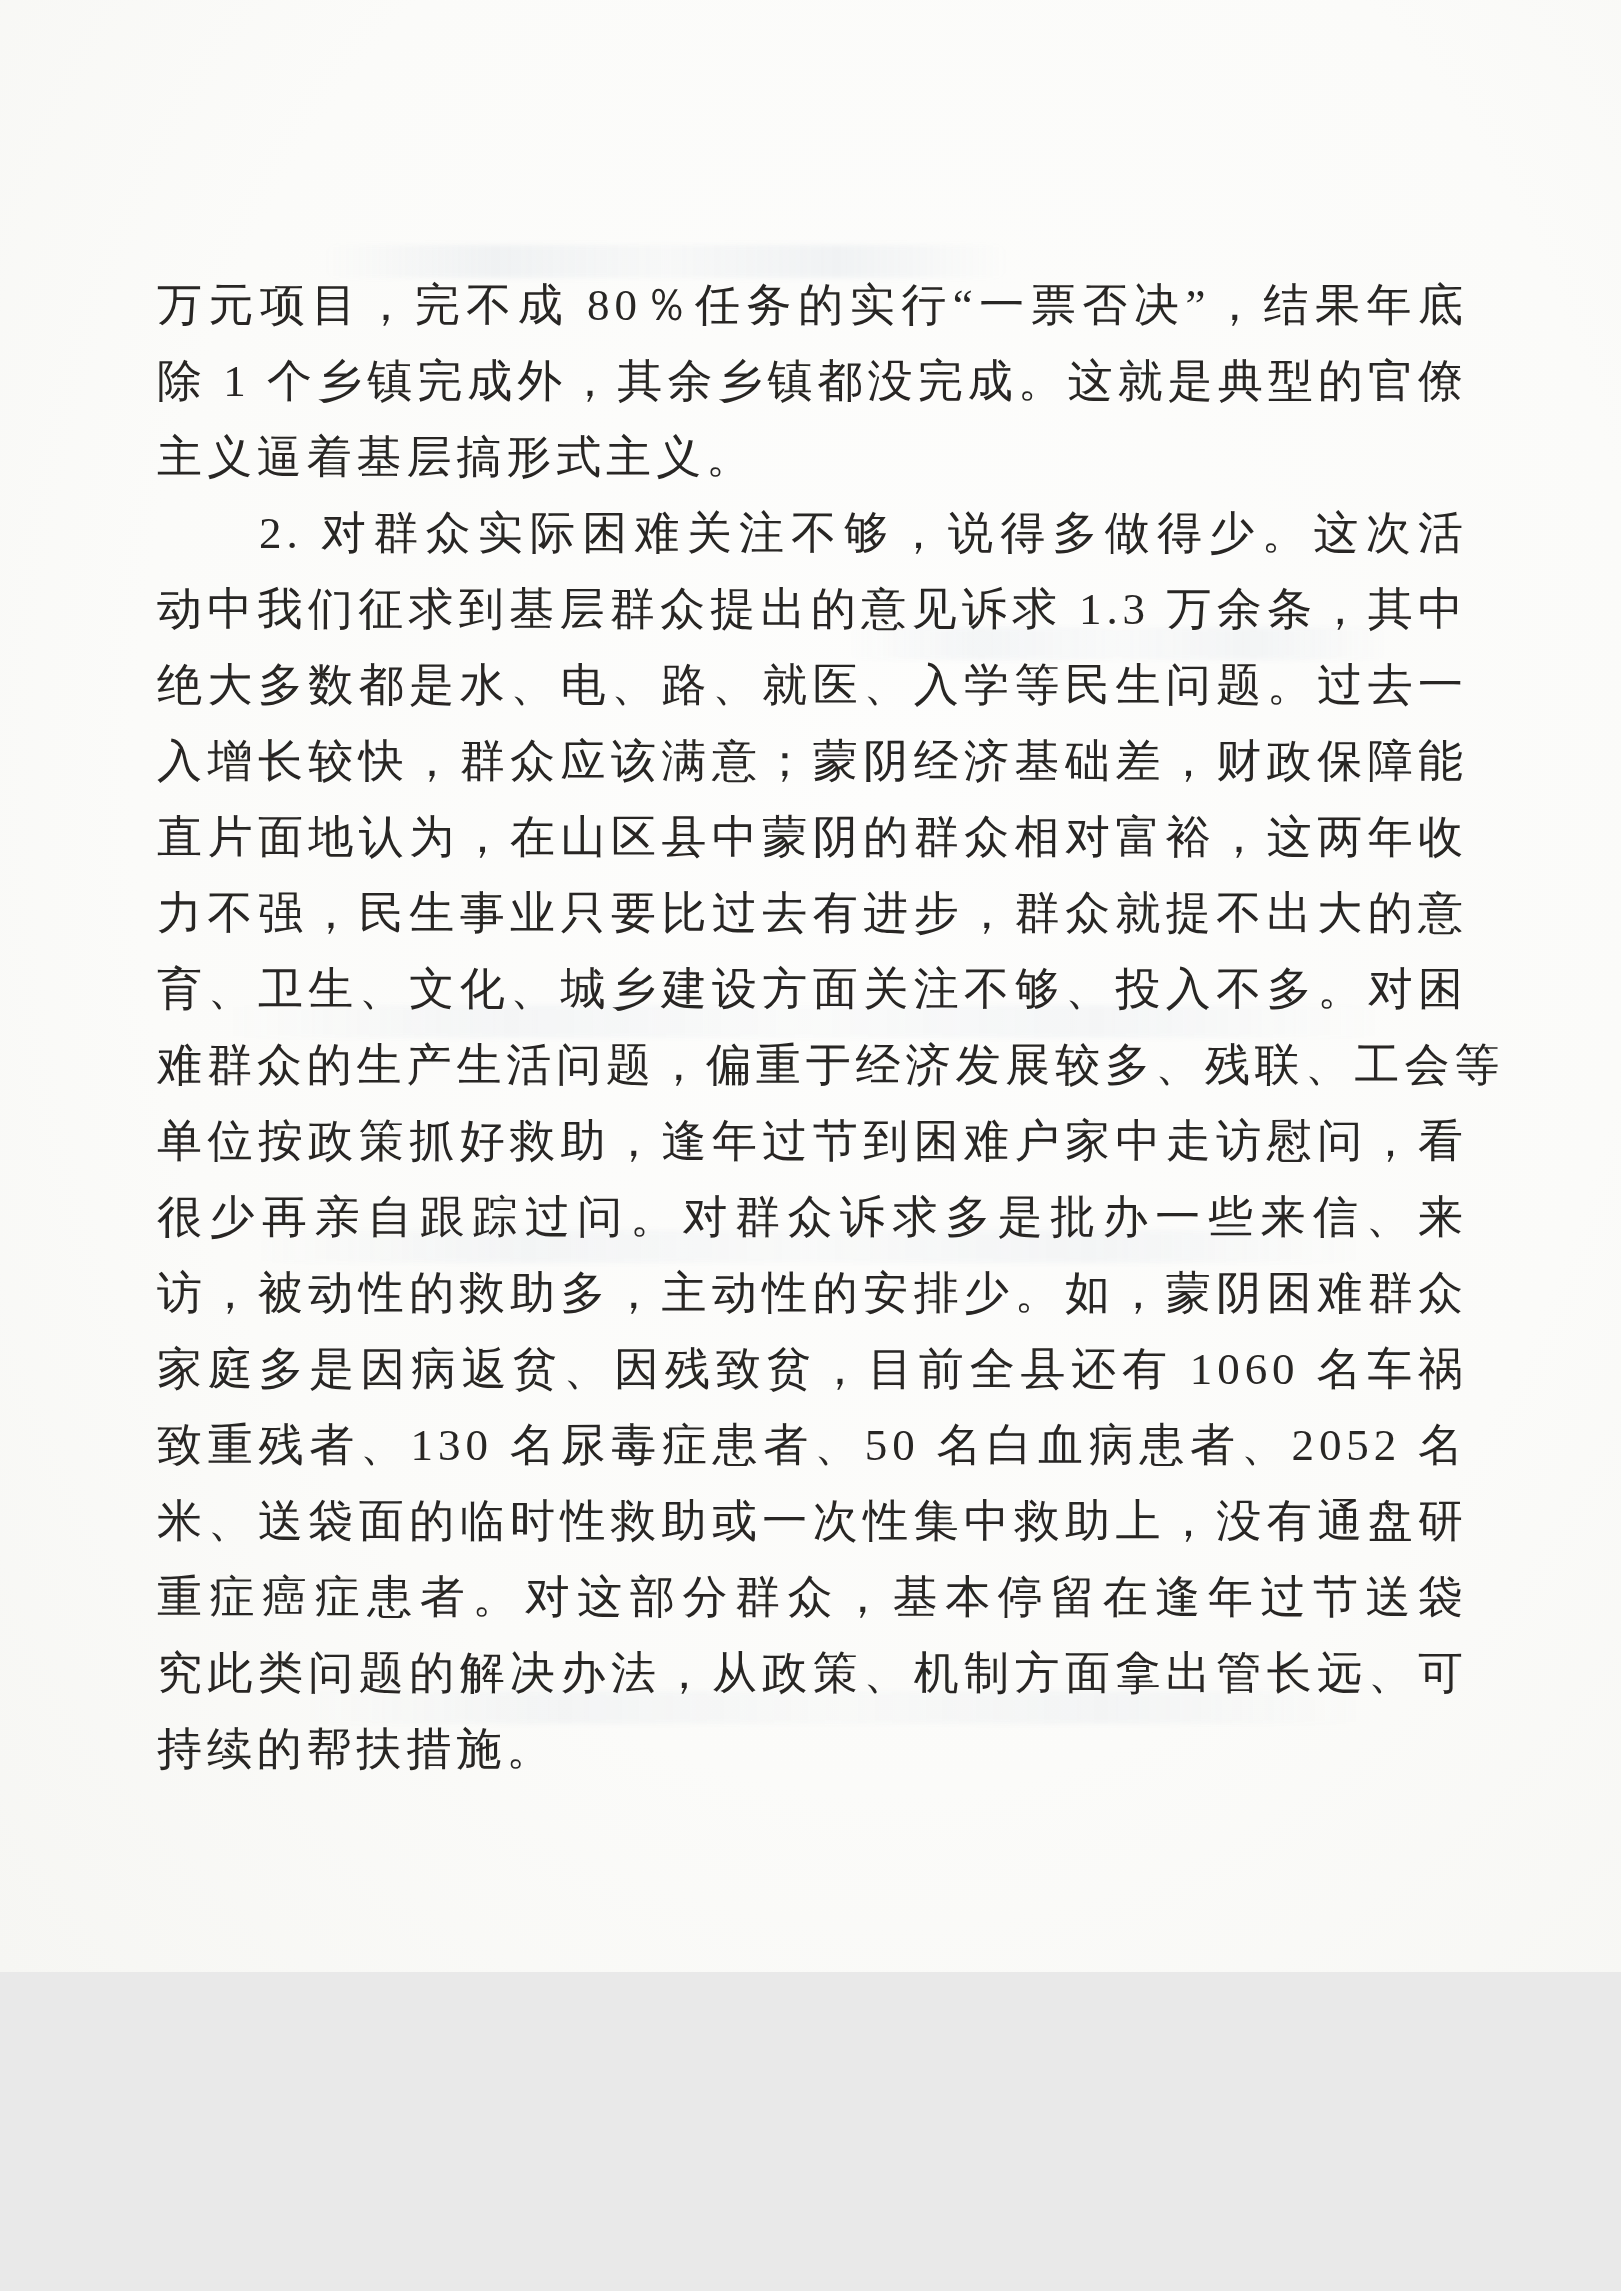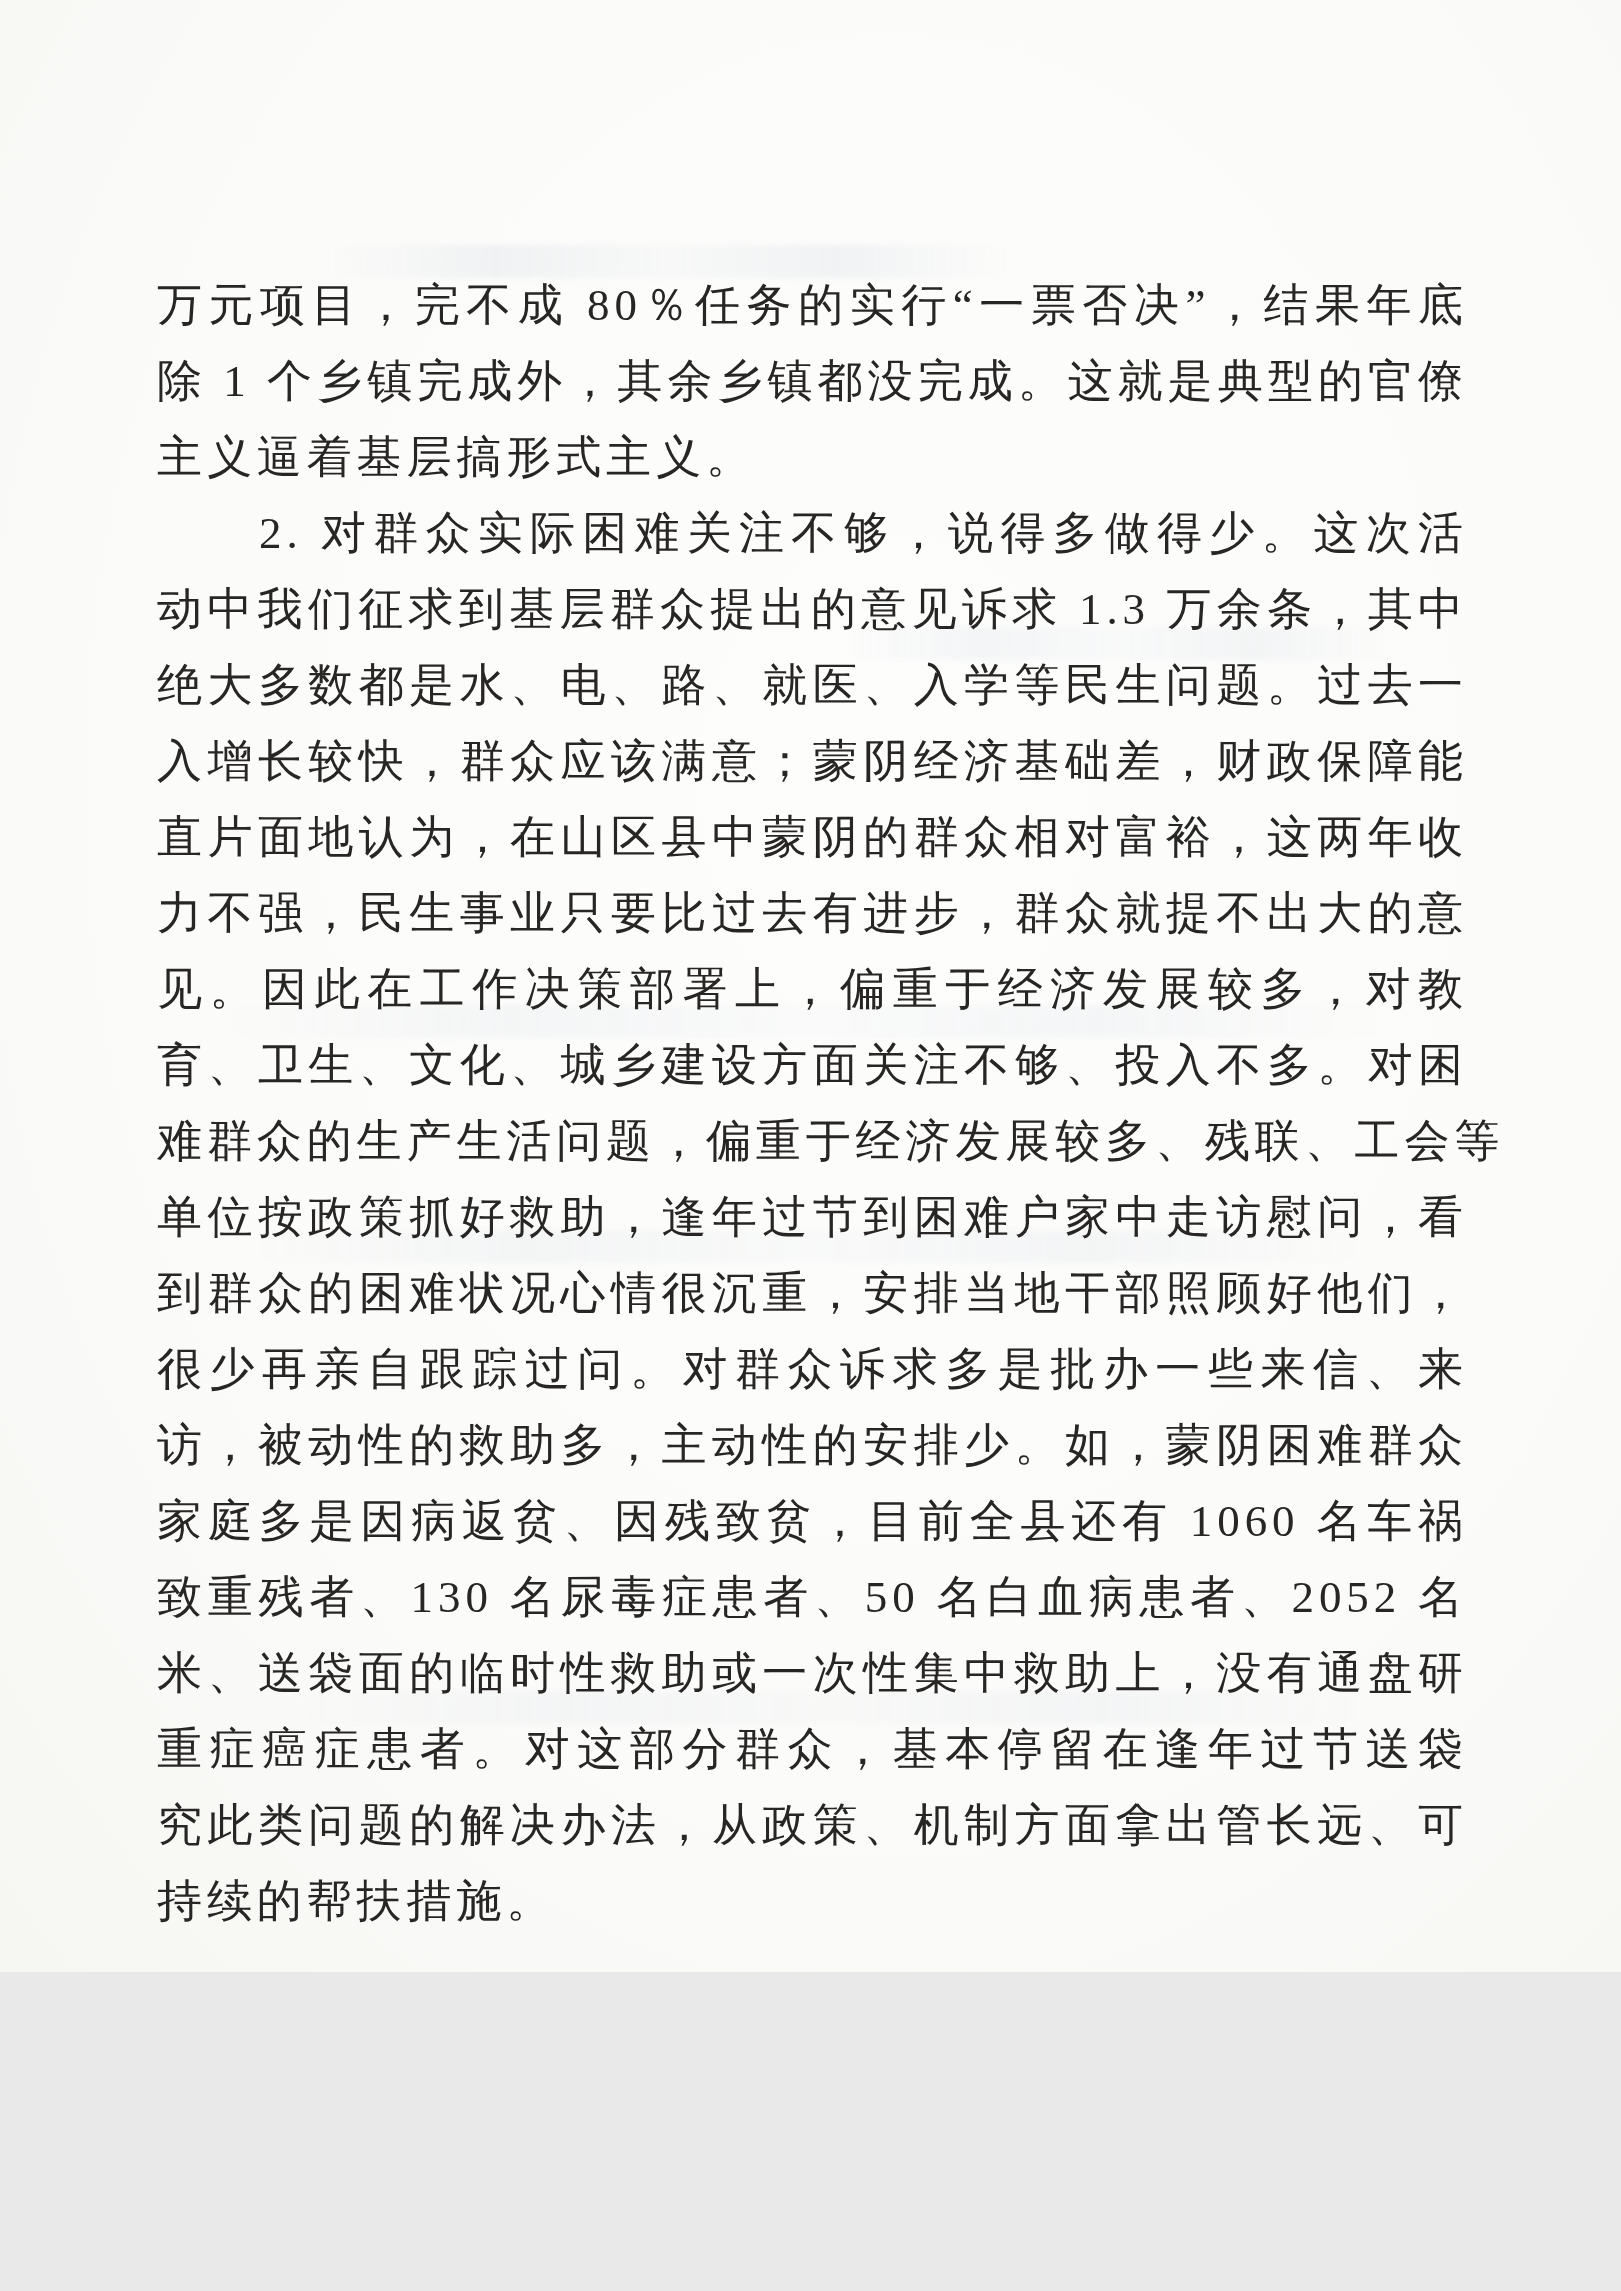--- a/index.html
+++ b/index.html
@@ -92,25 +92,23 @@
   <div class="text-block">
       <div class="line">万元项目，完不成 80％任务的实行“一票否决”，结果年底</div>
       <div class="line">除 1 个乡镇完成外，其余乡镇都没完成。这就是典型的官僚</div>
       <div class="line line-last">主义逼着基层搞形式主义。</div>
       <div class="line line-indent">2. 对群众实际困难关注不够，说得多做得少。这次活</div>
       <div class="line">动中我们征求到基层群众提出的意见诉求 1.3 万余条，其中</div>
       <div class="line">绝大多数都是水、电、路、就医、入学等民生问题。过去一</div>
       <div class="line">入增长较快，群众应该满意；蒙阴经济基础差，财政保障能</div>
       <div class="line">直片面地认为，在山区县中蒙阴的群众相对富裕，这两年收</div>
       <div class="line">力不强，民生事业只要比过去有进步，群众就提不出大的意</div>
-      <div class="line">见。因此在工作决策部署上，偏重于经济发展较多，对教</div>
       <div class="line">育、卫生、文化、城乡建设方面关注不够、投入不多。对困</div>
       <div class="line">难群众的生产生活问题，偏重于经济发展较多、残联、工会等</div>
       <div class="line">单位按政策抓好救助，逢年过节到困难户家中走访慰问，看</div>
-      <div class="line">到群众的困难状况心情很沉重，安排当地干部照顾好他们，</div>
       <div class="line">很少再亲自跟踪过问。对群众诉求多是批办一些来信、来</div>
       <div class="line">访，被动性的救助多，主动性的安排少。如，蒙阴困难群众</div>
       <div class="line">家庭多是因病返贫、因残致贫，目前全县还有 1060 名车祸</div>
       <div class="line">致重残者、130 名尿毒症患者、50 名白血病患者、2052 名</div>
       <div class="line">米、送袋面的临时性救助或一次性集中救助上，没有通盘研</div>
       <div class="line">重症癌症患者。对这部分群众，基本停留在逢年过节送袋</div>
       <div class="line">究此类问题的解决办法，从政策、机制方面拿出管长远、可</div>
       <div class="line line-last">持续的帮扶措施。</div>
     </div>
 

